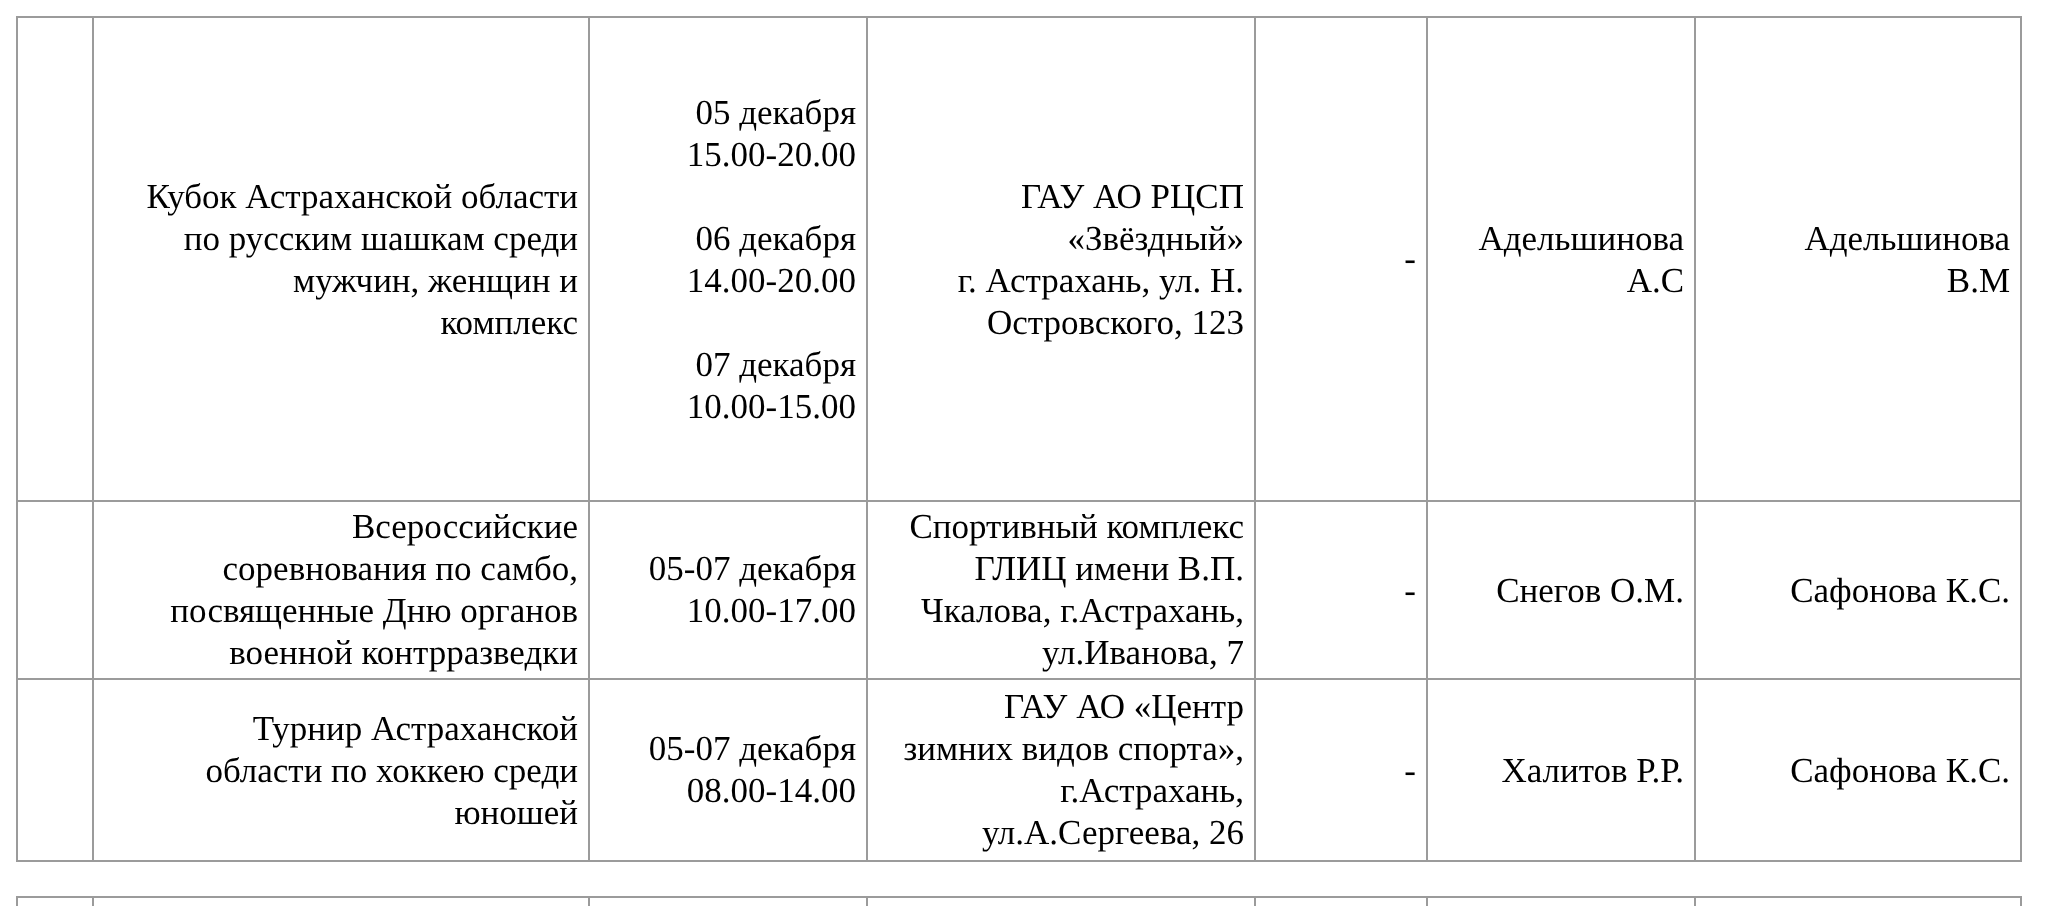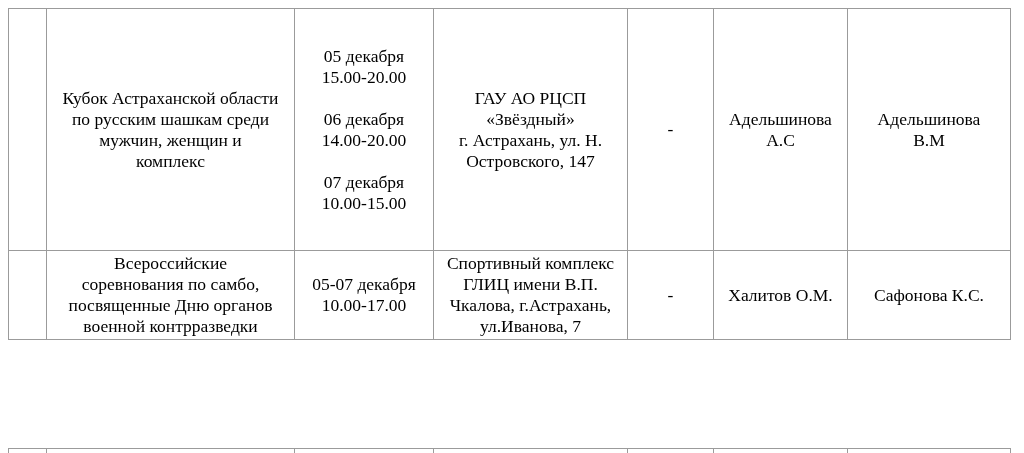--- a/index.html
+++ b/index.html
@@ -15,21 +15,21 @@
     position: absolute;
     left: 8px;
     border-collapse: collapse;
     table-layout: fixed;
     width: 1002px;
   }
   .doc-table.main { top: 8px; }
   .doc-table.partial { top: 448px; }
   .doc-table td {
     border: 1px solid #9b9b9b;
-    text-align: center;
+    text-align: right;
     vertical-align: middle;
     font-size: 17.5px;
     line-height: 21px;
     white-space: pre-line;
     padding: 2px 5px;
     overflow: hidden;
   }
   col.c0 { width: 38px; }
   col.c1 { width: 248px; }
   col.c2 { width: 139px; }
@@ -66,41 +66,56 @@
 15.00-20.00
 
 06 декабря
 14.00-20.00
 
 07 декабря
 10.00-15.00</td>
       <td>ГАУ АО РЦСП
 «Звёздный»
 г. Астрахань, ул. Н.
-Островского, 147</td>
+Островского, 123</td>
       <td>-</td>
       <td>Адельшинова
 А.С</td>
       <td>Адельшинова
 В.М</td>
     </tr>
     <tr class="r1">
       <td></td>
       <td>Всероссийские
 соревнования по самбо,
 посвященные Дню органов
 военной контрразведки</td>
       <td>05-07 декабря
 10.00-17.00</td>
       <td>Спортивный комплекс
 ГЛИЦ имени В.П.
 Чкалова, г.Астрахань,
 ул.Иванова, 7</td>
       <td>-</td>
-      <td>Халитов О.М.</td>
+      <td>Снегов О.М.</td>
+      <td>Сафонова К.С.</td>
+    </tr>
+    <tr class="r2">
+      <td></td>
+      <td>Турнир Астраханской
+области по хоккею среди
+юношей</td>
+      <td>05-07 декабря
+08.00-14.00</td>
+      <td>ГАУ АО «Центр
+зимних видов спорта»,
+г.Астрахань,
+ул.А.Сергеева, 26</td>
+      <td>-</td>
+      <td>Халитов Р.Р.</td>
       <td>Сафонова К.С.</td>
     </tr>
   </tbody>
 </table>
 
 <table class="doc-table partial">
   <colgroup>
     <col class="c0">
       <col class="c1">
       <col class="c2">

